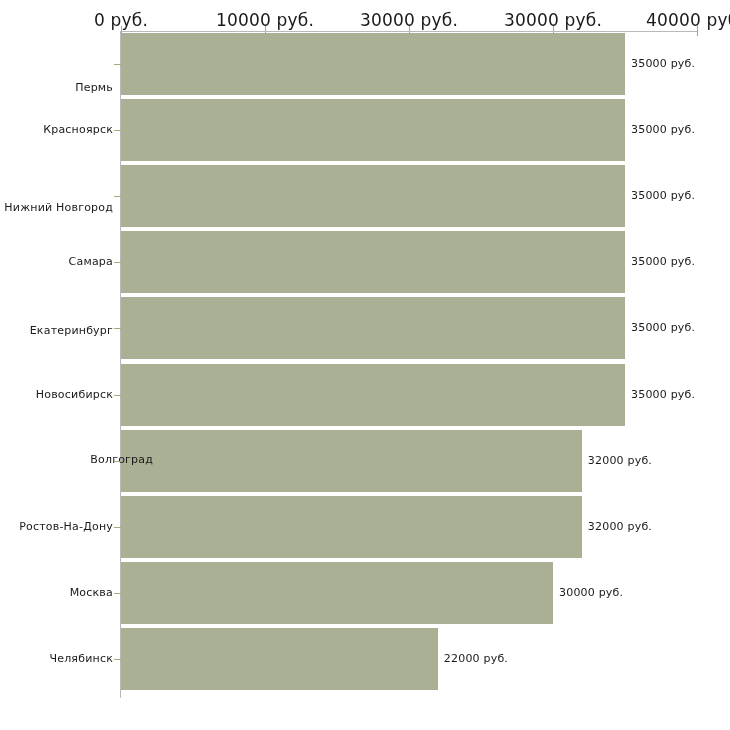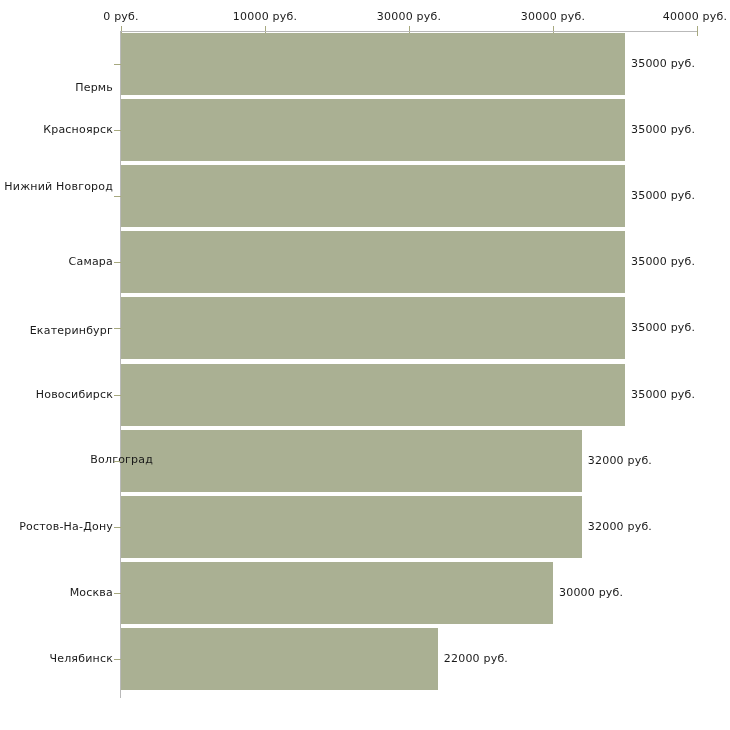--- a/index.html
+++ b/index.html
@@ -42,21 +42,21 @@
   .x-tick {
     position: absolute;
     top: 26px;
     width: 1px;
     height: 10px;
     background: #a7a97f;
   }
   .x-tick-label {
     position: absolute;
     top: 10px;
-    font-size: 11px;
+    font-size: 17px;
     color: #1a1a1a;
     white-space: nowrap;
     transform: translateX(-50%);
     letter-spacing: 0.2px;
   }
   .y-tick {
     position: absolute;
     left: 114px;
     width: 7px;
     height: 1px;
@@ -116,21 +116,21 @@
       <div class="cat-label-wrap" style="top: 57px;">
         <div class="cat-label" style="position: static; margin-top: 24px;">Пермь</div>
       </div>
       <div class="bar" style="left: 121px; top: 99.1px; width: 504px; height: 62px; background: rgb(170, 176, 147); position: absolute;"></div>
       <div class="bar-value-label" style="left: 631px; top: 123.1px;">35000 руб.</div>
       <div class="cat-label-wrap" style="top: 123.1px;">
         <div class="cat-label" style="position: static;">Красноярск</div>
       </div>
       <div class="bar" style="left: 121px; top: 165.2px; width: 504px; height: 62px; background: rgb(170, 176, 147); position: absolute;"></div>
       <div class="bar-value-label" style="left: 631px; top: 189.2px;">35000 руб.</div>
-      <div class="cat-label-wrap" style="top: 180px;">
+      <div class="cat-label-wrap" style="top: 201px;">
         <div class="cat-label" style="position: static;">Нижний Новгород</div>
       </div>
       <div class="bar" style="left: 121px; top: 231.3px; width: 504px; height: 62px; background: rgb(170, 176, 147); position: absolute;"></div>
       <div class="bar-value-label" style="left: 631px; top: 255.3px;">35000 руб.</div>
       <div class="cat-label-wrap" style="top: 255.3px;">
         <div class="cat-label" style="position: static;">Самара</div>
       </div>
       <div class="bar" style="left: 121px; top: 297.4px; width: 504px; height: 62px; background: rgb(170, 176, 147); position: absolute;"></div>
       <div class="bar-value-label" style="left: 631px; top: 321.4px;">35000 руб.</div>
       <div class="cat-label-wrap" style="top: 324px;">

